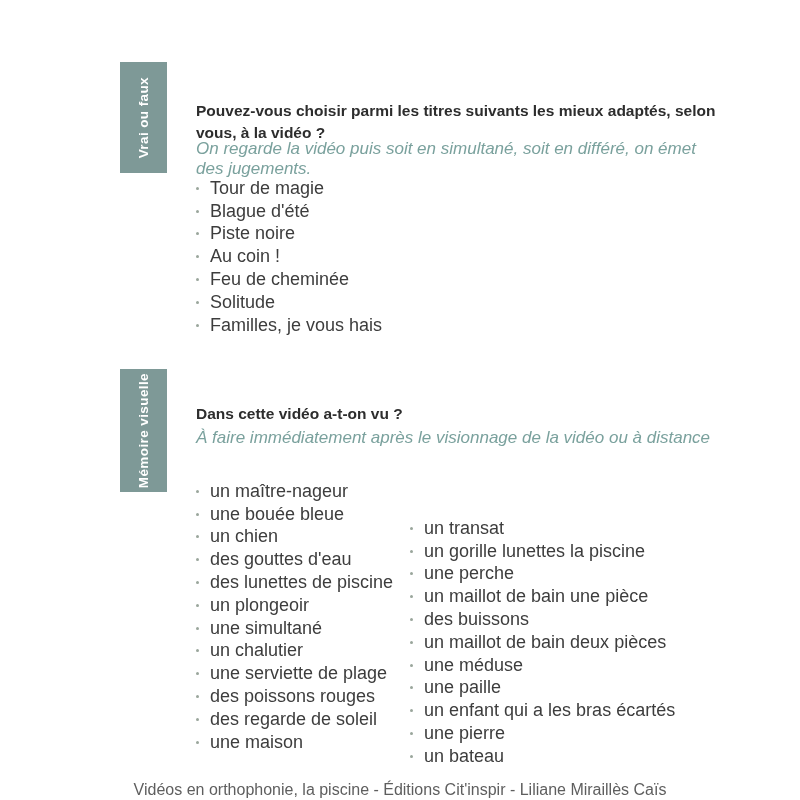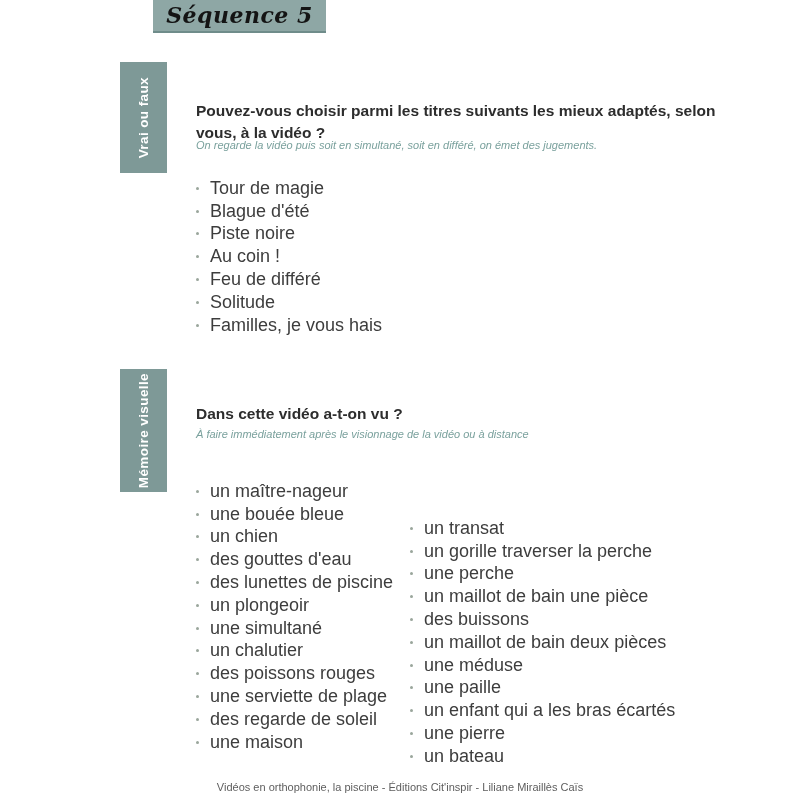--- a/index.html
+++ b/index.html
@@ -43,21 +43,21 @@
   #side-label-2 { top: 369px; height: 123px; }
   .question {
     position: absolute; left: 196px; width: 520px;
     font-weight: bold; font-size: 15.5px; line-height: 21.5px;
     color: #2d2d2d;
   }
   #question-1 { top: 88px; margin-top: 12px; }
   #question-2 { top: 403px; }
   .instruction {
     position: absolute; left: 196px; width: 520px;
-    font-style: italic; font-size: 11px;
+    font-style: italic; font-size: 17px;
     color: var(--accent, #7aa19d);
   }
   #instruction-1 { top: 139px; }
   #instruction-2 { top: 428px; }
   ul.blist {
     position: absolute; list-style: none; margin: 0; padding: 0;
   }
   #list-1  { left: 196px; top: 177px; }
   #list-2a { left: 196px; top: 480px; }
   #list-2b { left: 410px; top: 480px; margin-top: 37px; }
@@ -67,31 +67,28 @@
     font-size: 18px; color: #3d3d3d;
     white-space: nowrap;
   }
   .dot {
     width: 3px; height: 3px; border-radius: 50%;
     background: #9aa69c; margin-right: 11px; flex: 0 0 auto;
   }
   .footer {
     position: absolute; left: 0; top: 781px; width: 800px;
     text-align: center;
-    font-size: 11px; color: #5e5e5e;
+    font-size: 16px; color: #5e5e5e;
   }
 </style>
 </head>
 <body>
 
 <div class="page">
 
-  <div class="header-box">
-    <span class="header-title">Séquence 5</span>
-  </div>
 
   <div class="side-label" id="side-label-1">
     <span class="vtext">Vrai ou faux</span>
   </div>
   <div class="question" id="question-1">Pouvez-vous choisir parmi les titres suivants les mieux adaptés, selon vous, à la vidéo ?</div>
   <div class="instruction" id="instruction-1">On regarde la vidéo puis soit en simultané, soit en différé, on émet des jugements.</div>
   <ul class="blist" id="list-1">
       <li>
         <span class="dot"></span>
         <span>Tour de magie</span>
@@ -103,21 +100,21 @@
       <li>
         <span class="dot"></span>
         <span>Piste noire</span>
       </li>
       <li>
         <span class="dot"></span>
         <span>Au coin !</span>
       </li>
       <li>
         <span class="dot"></span>
-        <span>Feu de différé</span>
+        <span>Feu de cheminée</span>
       </li>
       <li>
         <span class="dot"></span>
         <span>Solitude</span>
       </li>
       <li>
         <span class="dot"></span>
         <span>Familles, je vous hais</span>
       </li>
     </ul>
@@ -155,43 +152,43 @@
       <li>
         <span class="dot"></span>
         <span>une simultané</span>
       </li>
       <li>
         <span class="dot"></span>
         <span>un chalutier</span>
       </li>
       <li>
         <span class="dot"></span>
+        <span>une serviette de plage</span>
+      </li>
+      <li>
+        <span class="dot"></span>
         <span>des poissons rouges</span>
-      </li>
-      <li>
-        <span class="dot"></span>
-        <span>une serviette de plage</span>
       </li>
       <li>
         <span class="dot"></span>
         <span>des regarde de soleil</span>
       </li>
       <li>
         <span class="dot"></span>
         <span>une maison</span>
       </li>
     </ul>
   <ul class="blist" id="list-2b">
       <li>
         <span class="dot"></span>
         <span>un transat</span>
       </li>
       <li>
         <span class="dot"></span>
-        <span>un gorille traverser la perche</span>
+        <span>un gorille lunettes la piscine</span>
       </li>
       <li>
         <span class="dot"></span>
         <span>une perche</span>
       </li>
       <li>
         <span class="dot"></span>
         <span>un maillot de bain une pièce</span>
       </li>
       <li>

